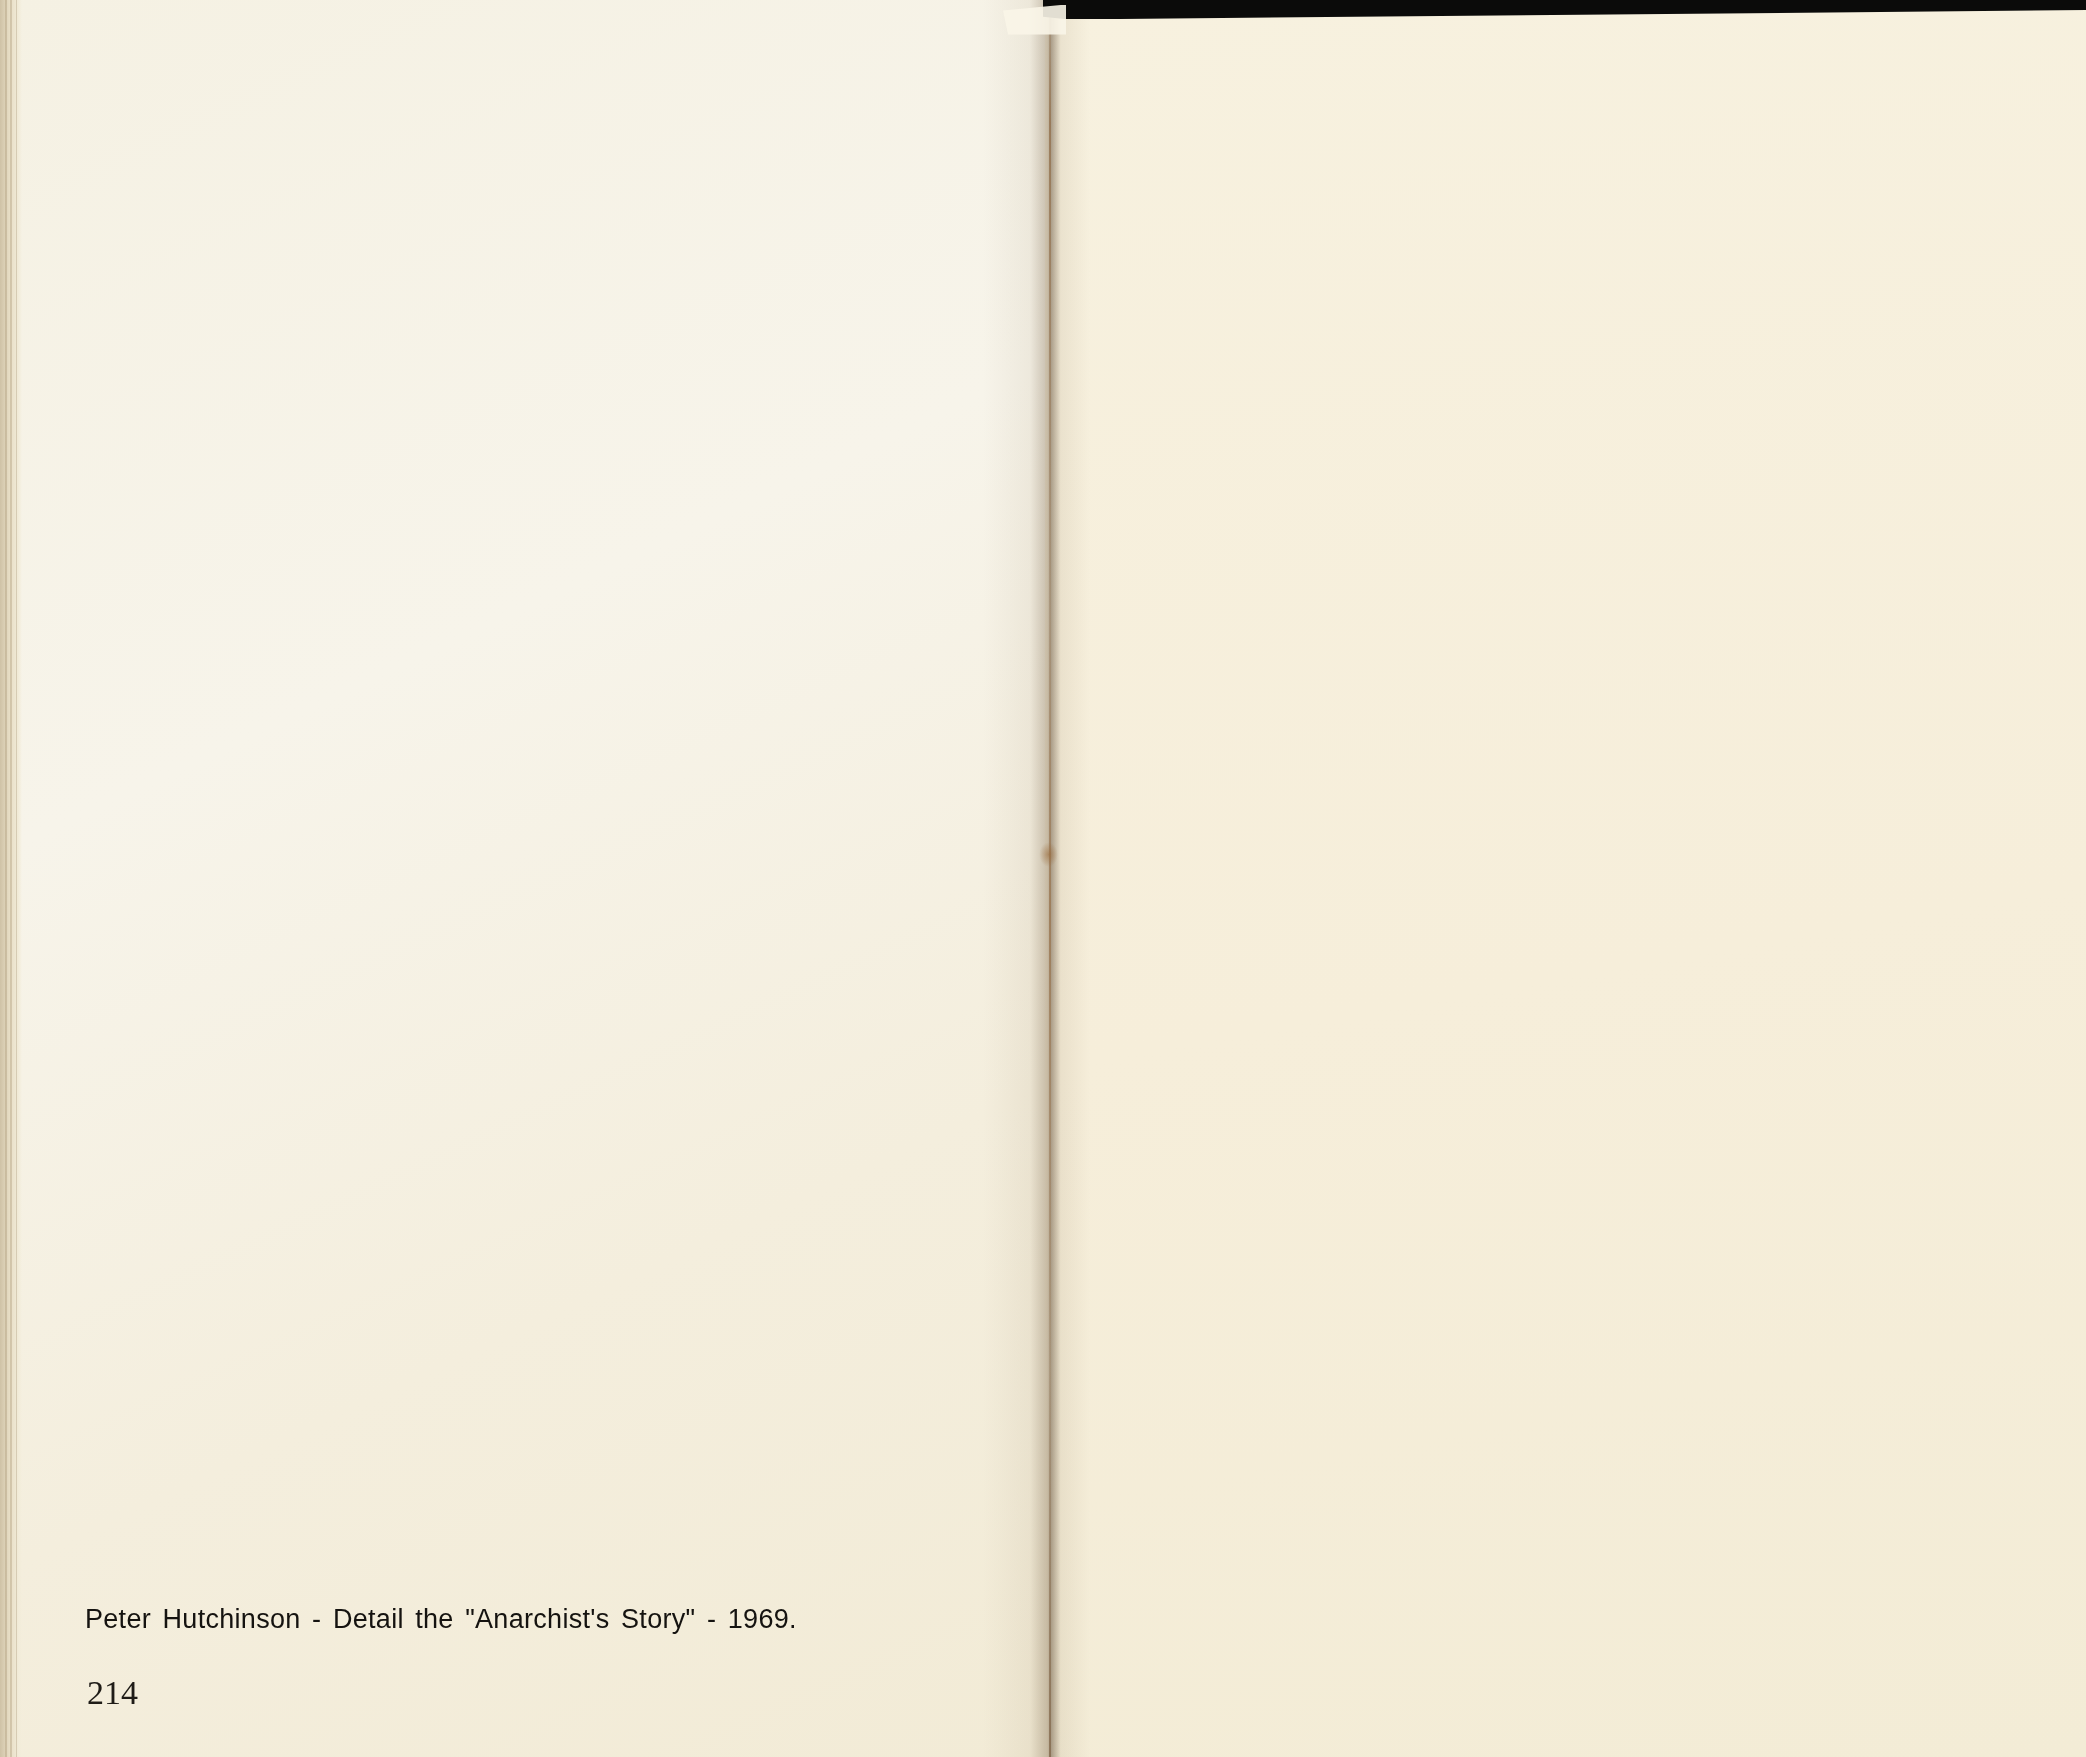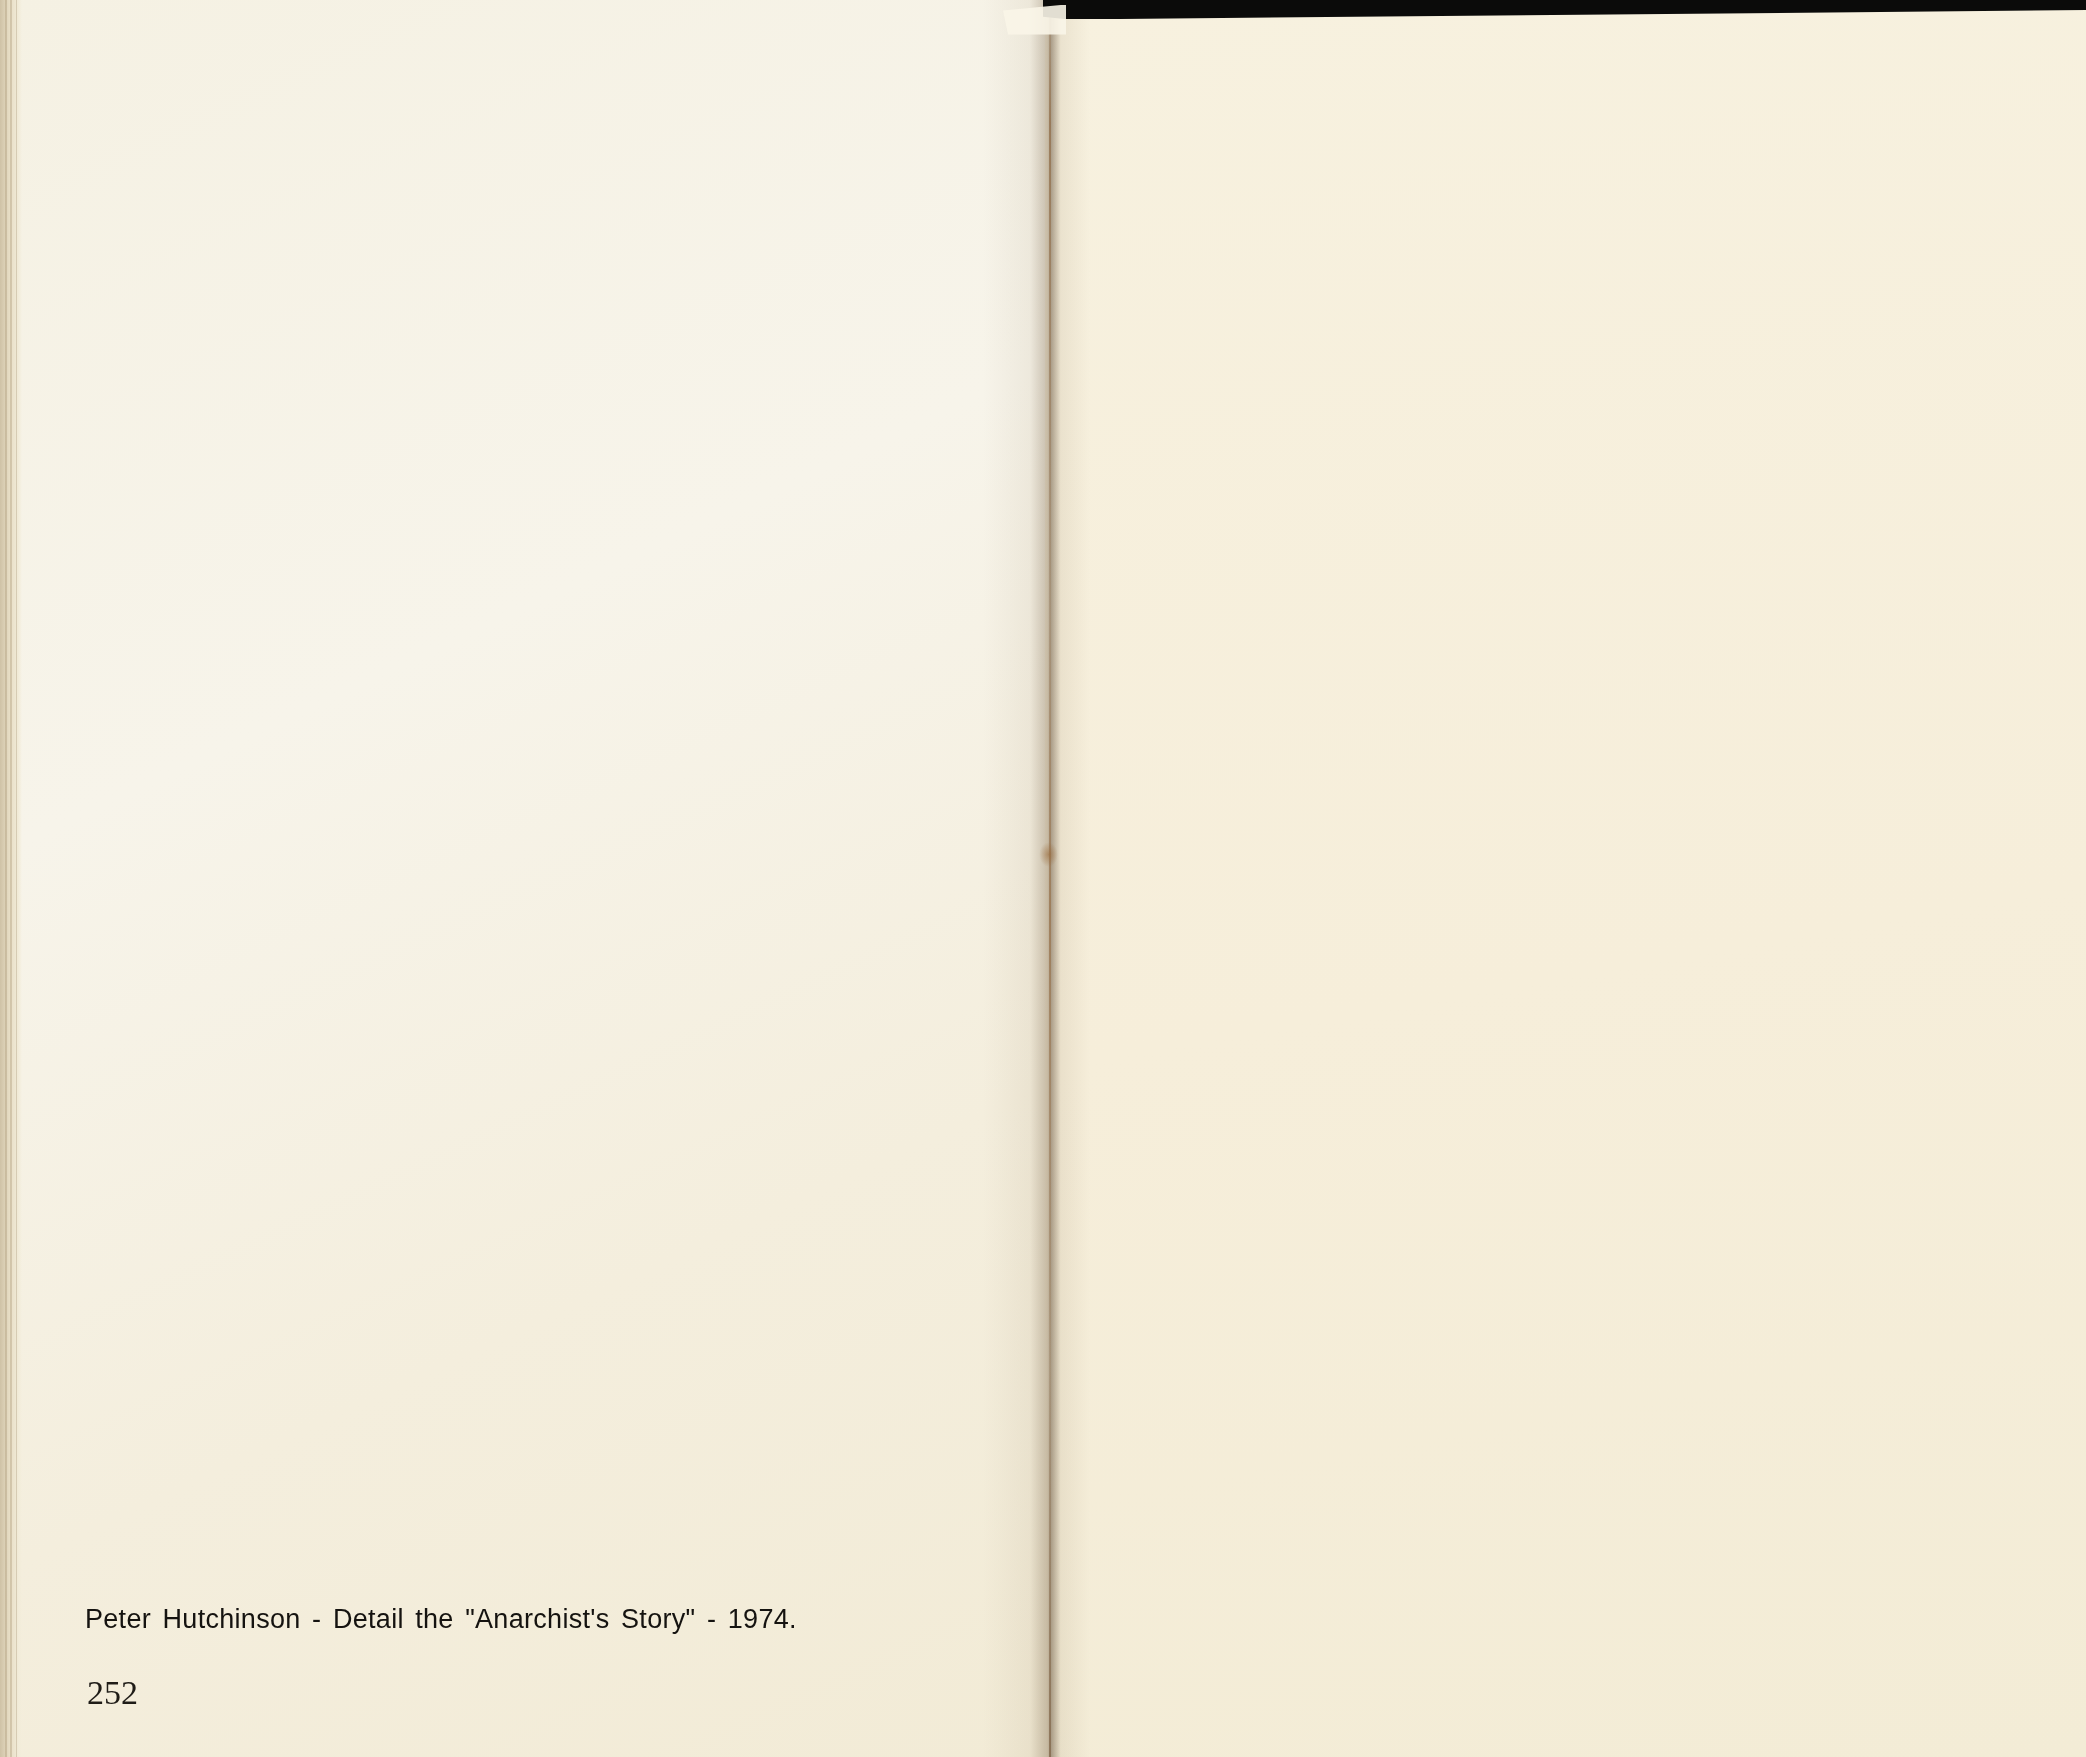--- a/index.html
+++ b/index.html
@@ -37,22 +37,22 @@
     font-size:27px;letter-spacing:0.3px;word-spacing:3.7px;color:#151310;white-space:nowrap;}
   .pagenum{position:absolute;font-family:"Liberation Serif",serif;font-size:34px;color:#1f1c17;}
   #pn-left{left:87px;top:1674px;}
 </style>
 </head>
 <body>
 
 <div id="spread">
 
   <div id="left-page" class="page">
-    <div class="caption">Peter Hutchinson - Detail the "Anarchist's Story" - 1974.</div>
-    <div id="pn-left" class="pagenum">252</div>
+    <div class="caption">Peter Hutchinson - Detail the "Anarchist's Story" - 1969.</div>
+    <div id="pn-left" class="pagenum">214</div>
   </div>
   <div id="fore-edge">
     <div class="edge-line" style="left:5.2px"></div>
     <div class="edge-line" style="left:10.4px"></div>
     <div class="edge-line" style="left:15.7px"></div>
   </div>
 
   <div id="right-page" class="page">
 
     

